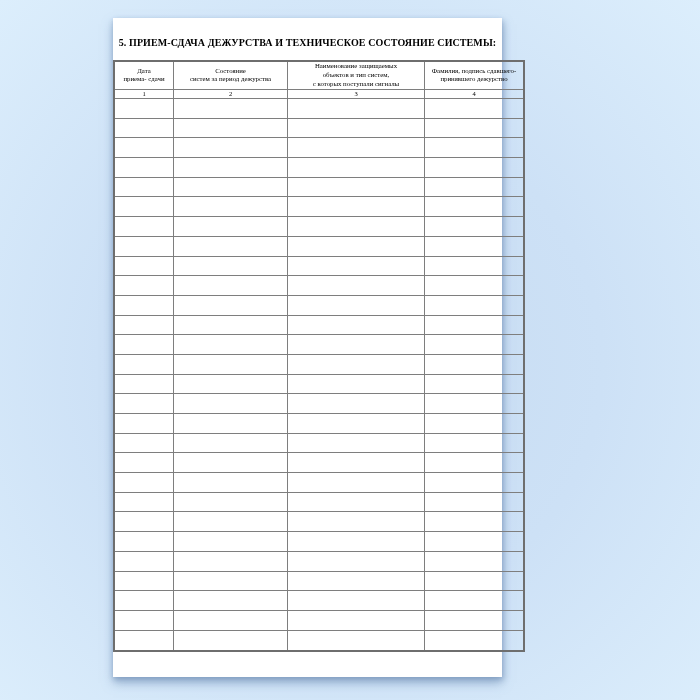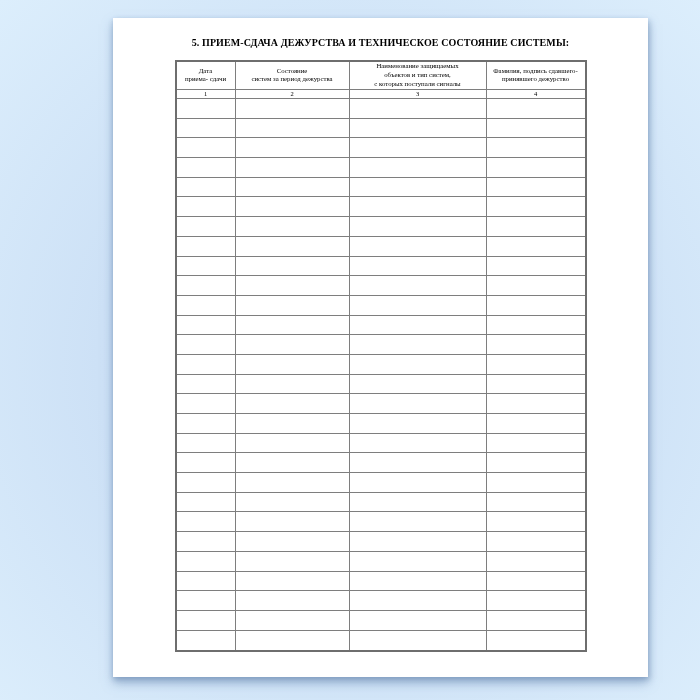--- a/index.html
+++ b/index.html
@@ -11,21 +11,21 @@
   }
   body {
     background: radial-gradient(circle at 50% 52%, #c6dbf1 0%, #cde1f6 50%, #dceefc 100%);
     font-family: "Liberation Serif", serif;
     color: #000;
   }
   .page {
     position: absolute;
     left: 113px;
     top: 18px;
-    width: 535px;
+    width: 389px;
     height: 659px;
     background: #ffffff;
     box-shadow: 0 6px 10px rgba(110, 140, 180, 0.55),
                 0 2px 4px rgba(110, 140, 180, 0.35),
                 2px 3px 6px rgba(110, 140, 180, 0.30);
   }
   .doc-title {
     margin: 19px 0 0 0;
     text-align: center;
     font-weight: bold;

